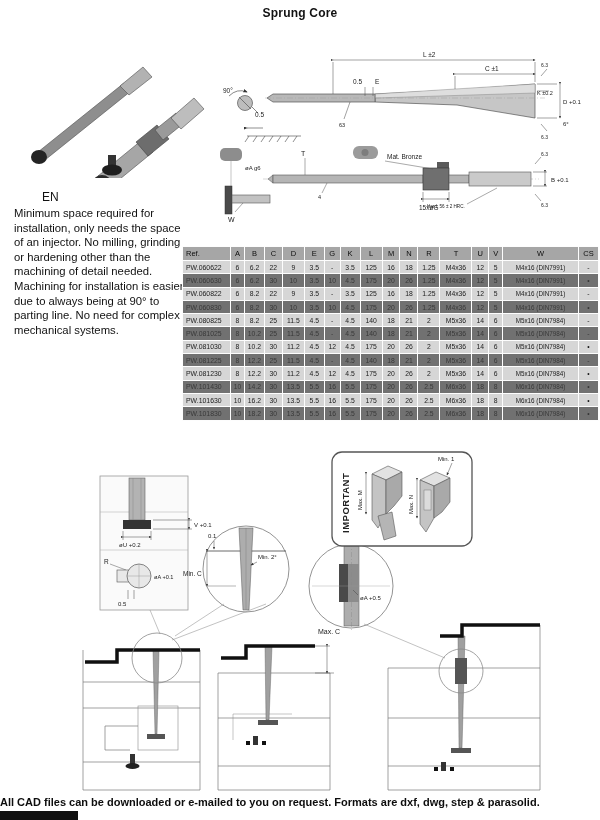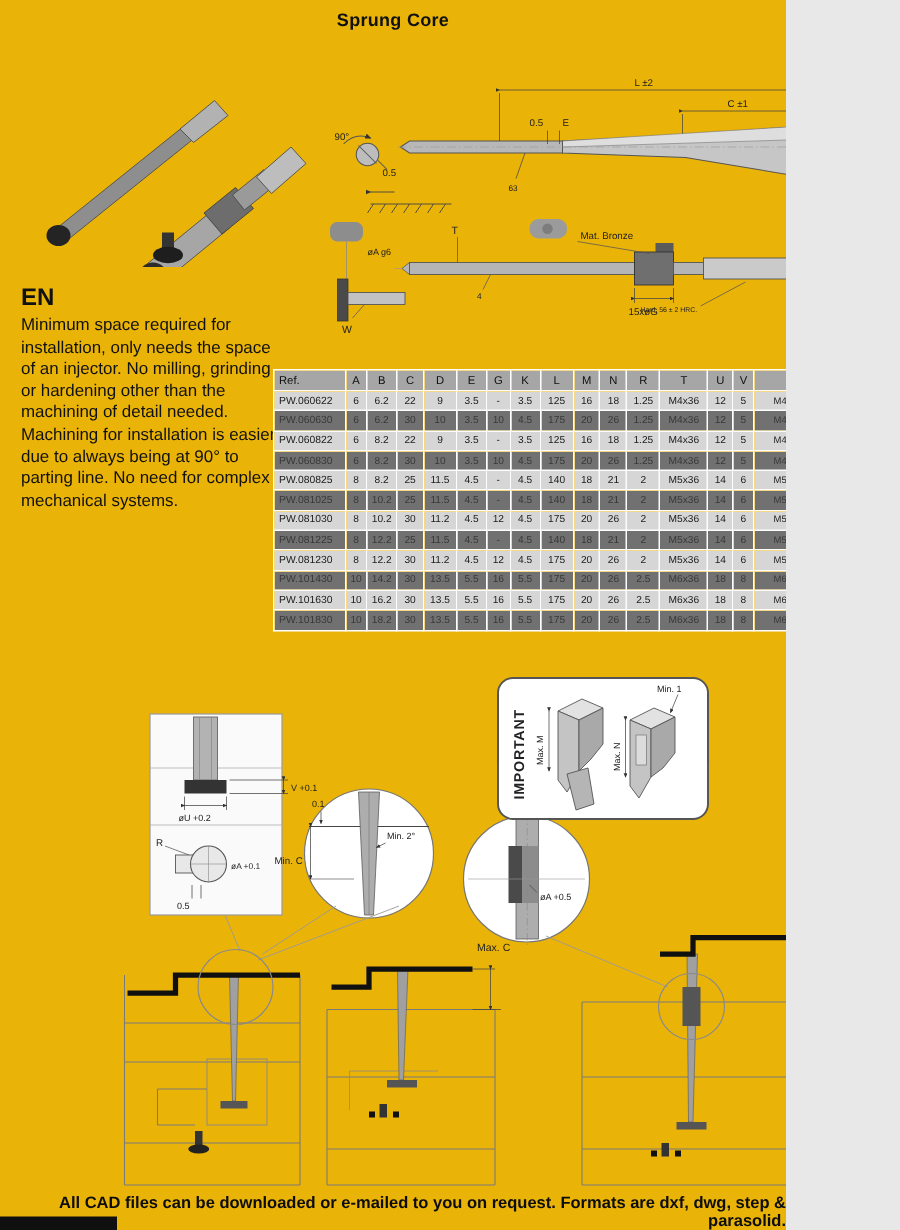--- a/index.html
+++ b/index.html
@@ -1,37 +1,37 @@
 <!DOCTYPE html>
 <html><head>
 <meta charset="utf-8">
 <style>
   html,body{margin:0;padding:0;background:#e8e8e8;}
-  .page{position:relative;width:524px;height:820px;background:#eab308;overflow:hidden;
+  .page{position:relative;width:600px;height:820px;background:#ffffff;overflow:hidden;
         font-family:"Liberation Sans",sans-serif;color:#111;}
   .title{position:absolute;top:6px;left:0;width:100%;text-align:center;
          font-size:12px;font-weight:bold;letter-spacing:.2px;}
   .intro{position:absolute;left:14px;top:190px;width:172px;}
-  .intro .lang{font-weight:bold;font-size:16px;margin-bottom:2px;}
+  .intro .lang{font-weight:normal;font-size:12px;margin-bottom:2px;margin-left:28px;}
   .intro p{margin:0;font-size:11.3px;line-height:14.6px;}
   svg{position:absolute;}
   svg text{font-family:"Liberation Sans",sans-serif;fill:#222;}
   
   table.spec{position:absolute;left:182px;top:246px;width:417px;border-collapse:collapse;
              table-layout:fixed;}
   table.spec th,table.spec td{border:1px solid #fdfdfd;padding:0 1px;text-align:center;
              overflow:hidden;white-space:nowrap;height:12.3px;}
   table.spec th{background:#a6a6a6;color:#0d0d0d;font-size:7.5px;font-weight:normal;height:13px;}
   table.spec th:first-child{text-align:left;padding-left:3px;}
   table.spec td{font-size:6.8px;}
   table.spec td:first-child{text-align:left;padding-left:3px;font-size:6.9px;}
   table.spec td.wcol{font-size:6.3px;}
   tr.light td{background:#d6d6d6;color:#1b1b1b;}
   tr.dark td{background:#717171;color:#383838;}
-  .footer{position:absolute;left:0;top:796px;width:100%;text-align:right;
+  .footer{position:absolute;left:0;top:796px;width:100%;text-align:left;
           font-size:11px;font-weight:bold;color:#0d0d0d;}
   .corner{position:absolute;left:0;top:811px;width:78px;height:9px;background:#101010;}
 </style>
 </head>
 <body>
 
 <div class="page">
 
   <div class="title">Sprung Core</div>
 

